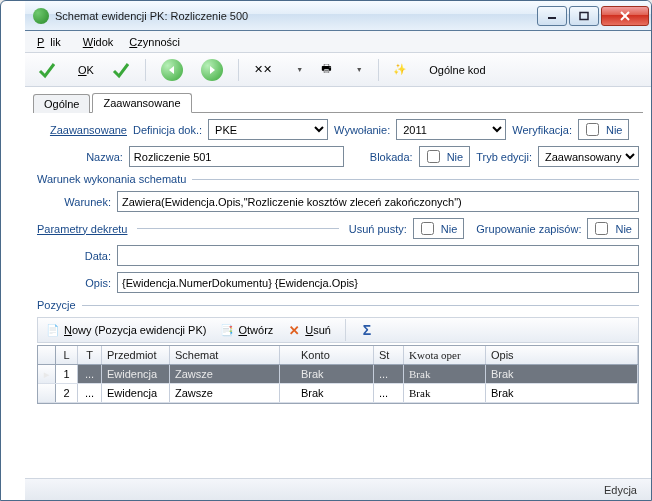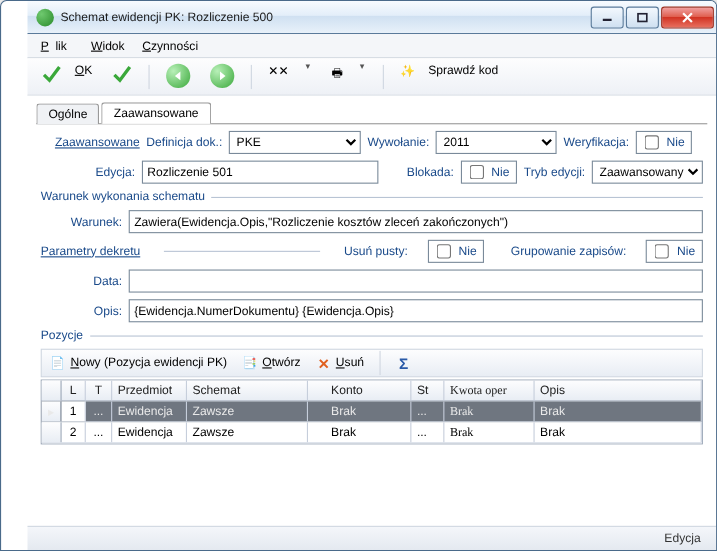--- a/index.html
+++ b/index.html
@@ -12,21 +12,21 @@
 .win-btns { display: flex; gap: 2px; }
 .win-btn { width: 30px; height: 20px; border: 1px solid #5a7a9a; border-radius: 3px; background: linear-gradient(to bottom, #f3f8fd, #cfe0f1); display: flex; align-items: center; justify-content: center; cursor: pointer; }
 .win-btn.close { width: 48px; background: linear-gradient(to bottom, #f0a0a0 0%, #e06050 45%, #d03020 46%, #e87060 100%); border-color: #a03020; }
 .win-btn svg { width: 12px; height: 10px; }
 
 .menubar { height: 22px; display: flex; align-items: center; padding: 0 6px; gap: 4px; background: #f4f6f9; border-bottom: 1px solid #d0d6df; }
 .menubar span { padding: 2px 6px; cursor: pointer; position: relative; }
 .menubar span u { text-decoration: underline; }
 
 .toolbar { height: 34px; display: flex; align-items: center; padding: 0 6px; gap: 4px; background: linear-gradient(to bottom, #fdfdfe, #eef1f6); border-bottom: 1px solid #cfd6e0; }
-.tb-btn { height: 26px; padding: 0 6px; display: flex; gap: 12px; border: 1px solid transparent; border-radius: 3px; cursor: pointer; }
+.tb-btn { height: 26px; padding: 0 6px; display: flex; align-items: center; gap: 22px; border: 1px solid transparent; border-radius: 3px; cursor: pointer; }
 .tb-sep { width: 1px; height: 22px; background: #cfd6e0; margin: 0 4px; }
 .icon-check { width: 18px; height: 18px; }
 .icon-arrow { width: 22px; height: 22px; border-radius: 50%; display: flex; align-items: center; justify-content: center; }
 .icon-arrow.back { background: radial-gradient(circle at 30% 30%, #b8f0b8, #3aa83a); }
 .icon-arrow.fwd { background: radial-gradient(circle at 30% 30%, #b8f0b8, #3aa83a); }
 .dd-arrow { font-size: 7px; color: #555; margin-left: 2px; }
 
 .content { flex: 1; padding: 4px 8px 4px 8px; background: #fff; overflow: hidden; }
 
 .tabs { display: flex; align-items: flex-end; height: 22px; border-bottom: 1px solid #999; }
@@ -141,21 +141,21 @@
         <span>✕✕</span>
         <span class="dd-arrow">▼</span>
       </div>
     <div class="tb-btn">
         <span>🖶</span>
         <span class="dd-arrow">▼</span>
       </div>
     <div class="tb-sep"></div>
     <div class="tb-btn">
       <span>✨</span>
-      <span>Sprawdź kod</span>
+      <span>Ogólne kod</span>
     </div>
   </div>
 
   <div class="content">
 
     <div class="tabs">
       <div class="tab">Ogólne</div>
       <div class="tab active">Zaawansowane</div>
     </div>
 
@@ -168,21 +168,21 @@
         <span class="lbl">Wywołanie:</span>
         <select style="width:110px"><option>2011</option></select>
         <span class="lbl">Weryfikacja:</span>
         <div class="cb-wrap">
             <input type="checkbox" class="cb" style="">
             <span class="cb-txt">Nie</span>
           </div>
       </div>
 
       <div class="row">
-        <span class="lbl" style="width:90px">Edycja:</span>
+        <span class="lbl" style="width:90px">Nazwa:</span>
         <input type="text" style="width: 225px;" value="Rozliczenie 501">
         <span class="lbl" style="margin-left:20px">Blokada:</span>
         <div class="cb-wrap">
             <input type="checkbox" class="cb" style="">
             <span class="cb-txt">Nie</span>
           </div>
         <span class="lbl">Tryb edycji:</span>
         <select style="flex:1"><option>Zaawansowany</option></select>
       </div>
 
@@ -191,21 +191,21 @@
             <span>Warunek wykonania schematu</span>
             <span class="line"></span>
           </div>
         <div class="row">
           <span class="lbl" style="width:74px">Warunek:</span>
           <input type="text" style="flex: 1 1 0%;" value="Zawiera(Ewidencja.Opis,&quot;Rozliczenie kosztów zleceń zakończonych&quot;)">
         </div>
       </div>
 
       <div class="fs">
-        <div class="fs-title" style="gap:12px">
+        <div class="fs-title" style="gap:0">
           <span class="lbl link" style="text-align:left">Parametry dekretu</span>
           <span class="line" style="margin:0 10px"></span>
           <span class="lbl">Usuń pusty:</span>
           <div class="cb-wrap" style="margin:0 12px 0 6px">
               <input type="checkbox" class="cb" style="">
               <span class="cb-txt">Nie</span>
             </div>
           <span class="lbl">Grupowanie zapisów:</span>
           <div class="cb-wrap" style="margin-left:6px">
               <input type="checkbox" class="cb" style="">

